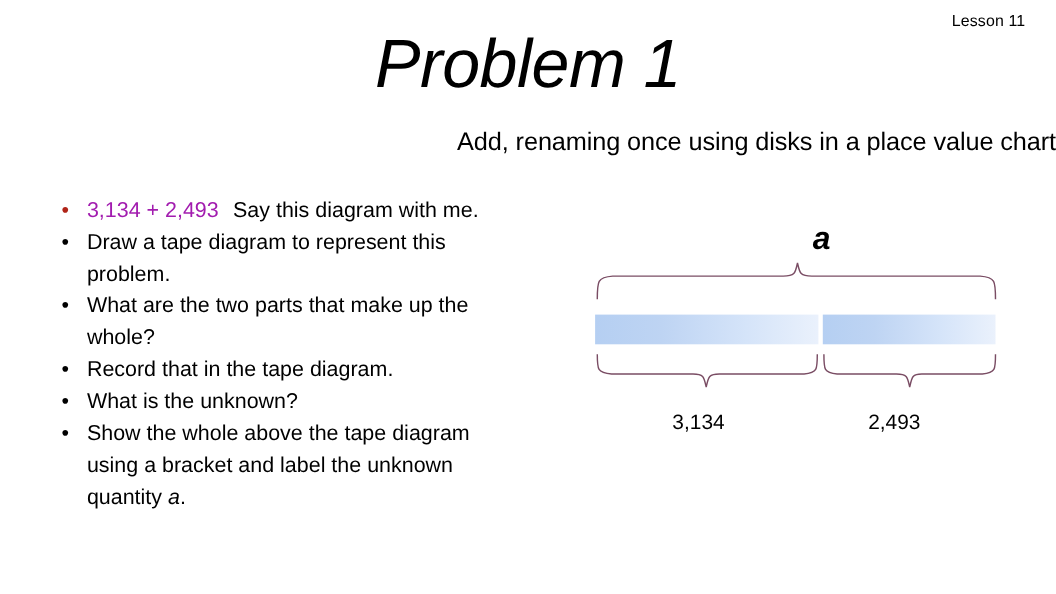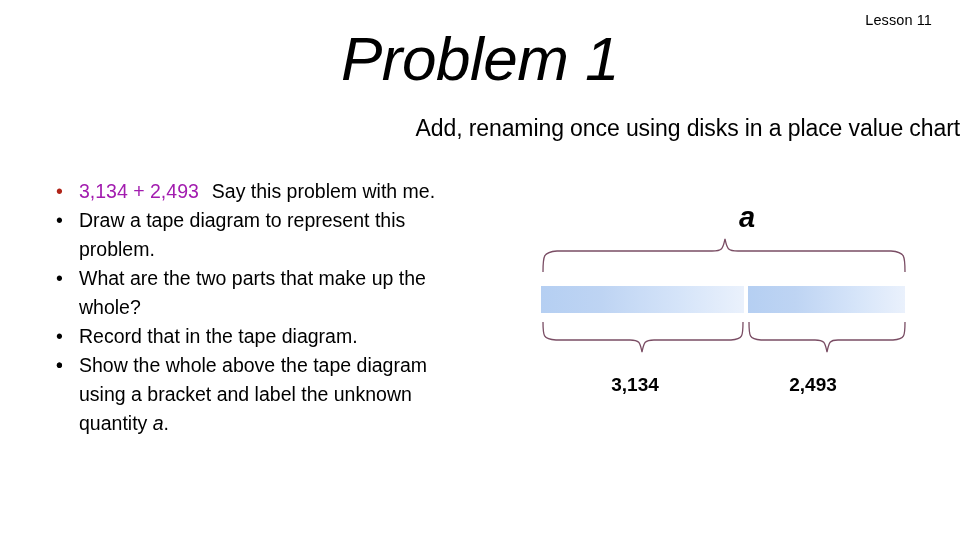--- a/index.html
+++ b/index.html
@@ -131,21 +131,20 @@
     color: #000000;
   }
 
   .part-label {
     position: absolute;
     font-size: 19px;
     line-height: 24px;
     color: #000000;
     text-align: center;
     width: 120px;
-    font-weight: bold;
   }
   #part-label-1 { left: 55px; top: 187px; }
   #part-label-2 { left: 233px; top: 187px; }
 
   .bar {
     position: absolute;
     height: 27px;
     top: 100px;
   }
   #bar-part-1 {
@@ -167,40 +166,41 @@
   <div id="lesson-label">Lesson 11</div>
 
   <div id="slide-title">Problem 1</div>
 
   <div id="slide-subtitle">Add, renaming once using disks in a place value chart</div>
 
   <ul id="bullet-list">
 
     <li class="bullet-item is-accent">
       <span class="bullet-marker">•</span>
-      <span class="accent-text">3,134 + 2,493</span><span class="gap-space"></span><span>Say this problem with me.</span>
+      <span class="accent-text">3,134 + 2,493</span><span class="gap-space"></span><span>Say this diagram with me.</span>
     </li>
 
     <li class="bullet-item">
       <span class="bullet-marker">•</span>
       <span>Draw a tape diagram to represent this problem.</span>
     </li>
 
     <li class="bullet-item">
       <span class="bullet-marker">•</span>
       <span>What are the two parts that make up the whole?</span>
     </li>
 
     <li class="bullet-item">
       <span class="bullet-marker">•</span>
       <span>Record that in the tape diagram.</span>
     </li>
 
     <li class="bullet-item">
       <span class="bullet-marker">•</span>
+      <span>What is the unknown?</span>
     </li>
 
     <li class="bullet-item">
       <span class="bullet-marker">•</span>
       <span>Show the whole above the tape diagram using a bracket and label the unknown quantity </span><span class="ital">a</span><span>.</span>
     </li>
 
   </ul>
 
   <div id="tape-diagram">

